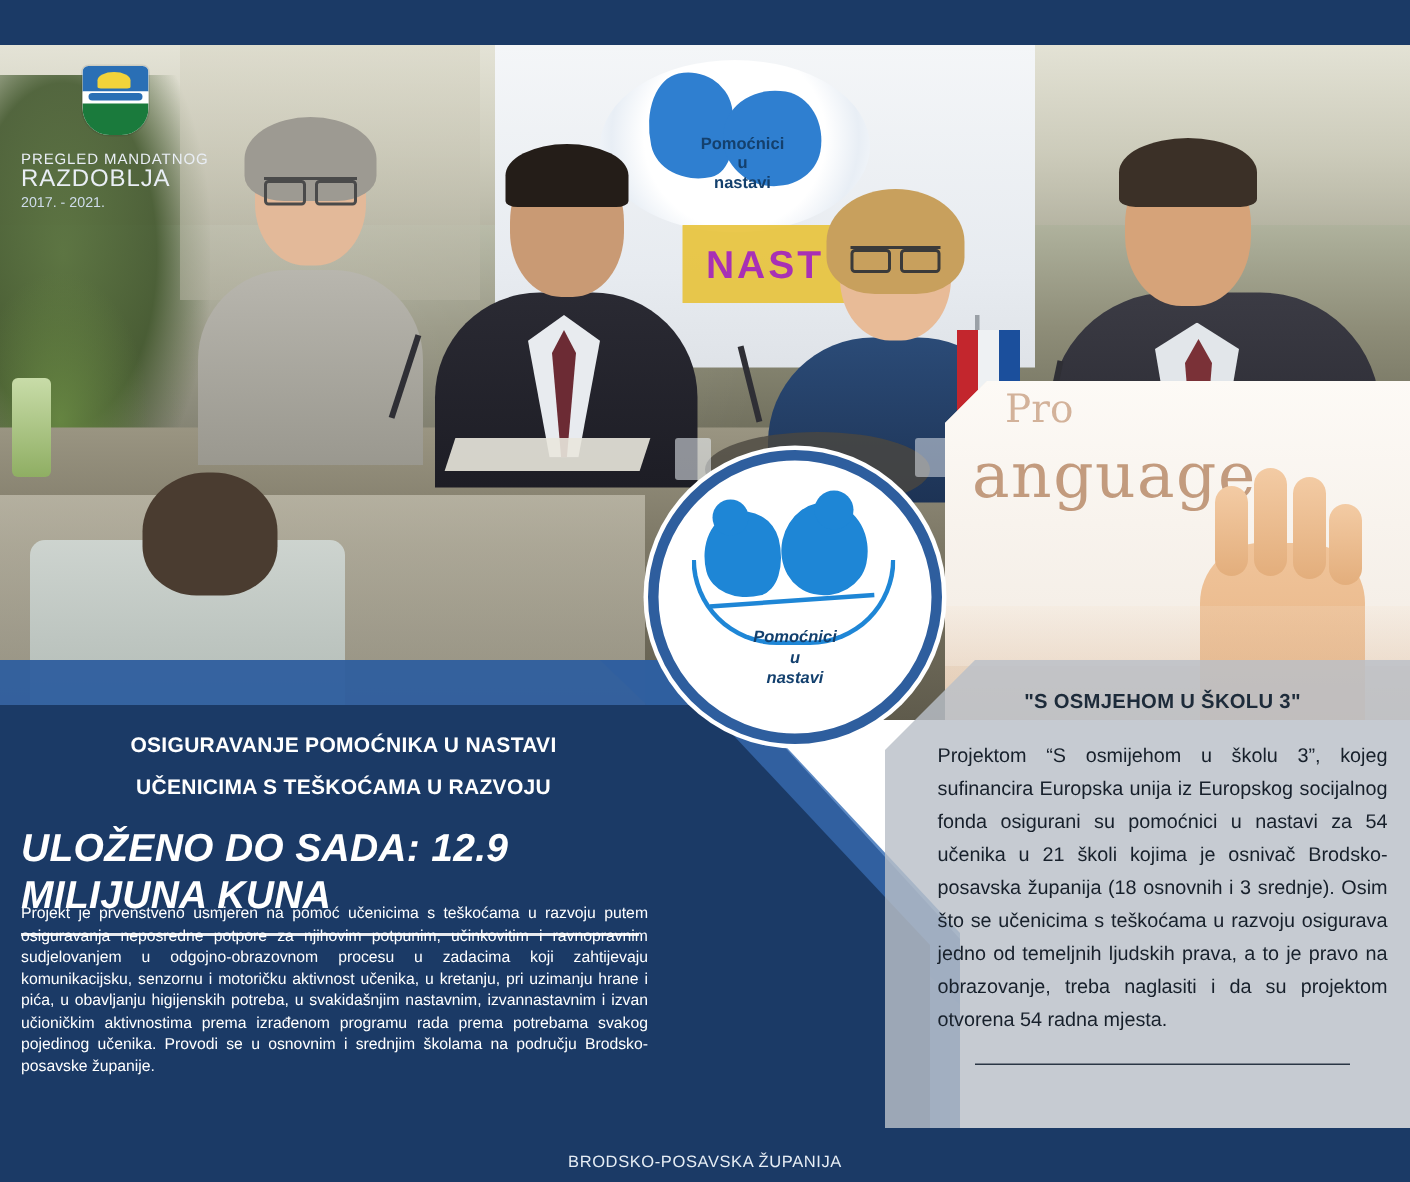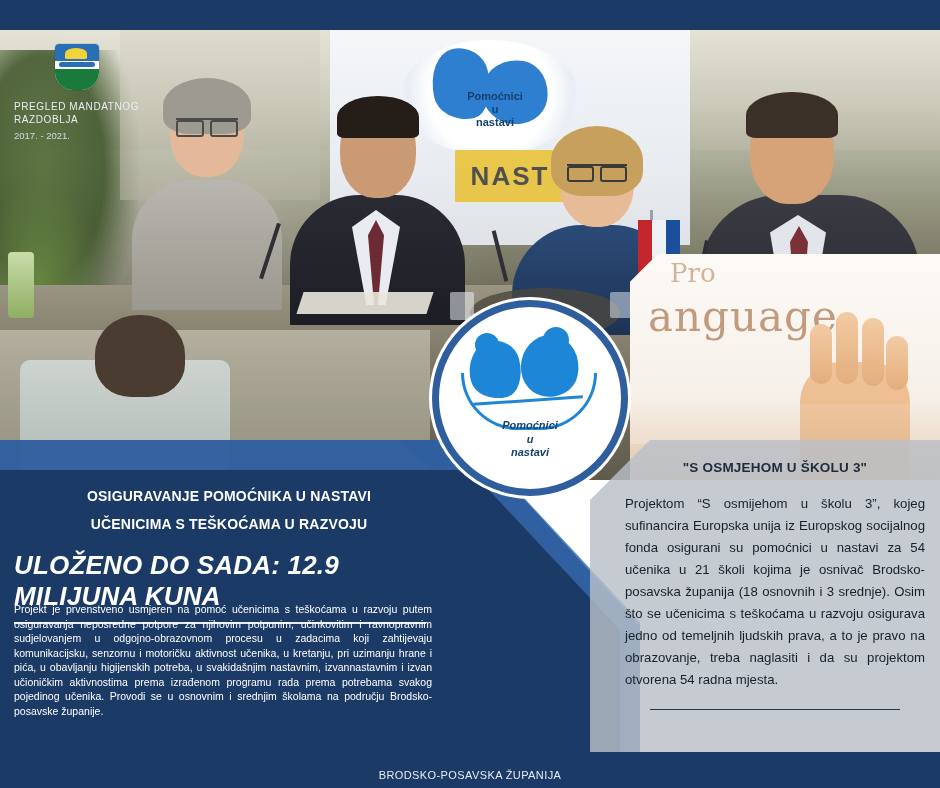--- a/index.html
+++ b/index.html
@@ -84,21 +84,21 @@
     transform: rotate(10deg);
   }
   .ph-banner-txt {
     position: absolute; left: 400px; top: 60px; width: 190px;
     text-align: center;
     color: #14406d; font-size: 11px; font-weight: bold; line-height: 13px;
   }
   .ph-banner-yellow {
     position: absolute; left: 455px; top: 120px; width: 110px; height: 52px;
     background: #e8c33a; opacity: .9;
-    font-size: 26px; color: #404040; font-weight: bold; text-align: center;
+    font-size: 26px; color: #a21caf; font-weight: bold; text-align: center;
     line-height: 52px; letter-spacing: 2px;
   }
   .ph-table {
     position: absolute; left: 0; top: 255px; width: 940px; height: 195px;
     background: linear-gradient(180deg,#9a9582 0%, #7d7866 40%, #5f5b4c 100%);
   }
   .ph-table2 {
     position: absolute; left: 0; top: 300px; width: 430px; height: 150px;
     background: linear-gradient(180deg,#d7d3c4 0%, #bdb9a9 100%);
     opacity: .55;
@@ -229,21 +229,21 @@
     overflow: hidden;
     box-shadow: 0 0 0 1px rgba(0,0,0,.08);
   }
   .cs-top { position:absolute; left:0; top:0; width:100%; height:17px; background:#2a6fb5;}
   .cs-mid { position:absolute; left:0; top:17px; width:100%; height:8px; background:#ffffff;}
   .cs-bot { position:absolute; left:0; top:25px; width:100%; height:21px; background:#1a7a3c;}
   .cs-bird { position:absolute; left:10px; top:4px; width:22px; height:11px; background:#f2d33a; border-radius:50% 50% 10% 10%;}
   .cs-wave { position:absolute; left:4px; top:18px; width:36px; height:5px; background:#2a6fb5; border-radius:3px;}
   .county-text { color: #e9eef5; line-height: 13px; }
   .county-l1 { font-size: 10px; letter-spacing: .6px; }
-  .county-l2 { font-size: 10px; letter-spacing: .6px; }
+  .county-l2 { font-size: 16px; letter-spacing: .6px; }
   .county-l3 { font-size: 9.5px; margin-top: 3px; color:#cfdcea;}
 
   
   .bottom-area {
     position: absolute; left: 0; top: 440px; width: 940px; height: 348px;
   }
   .panel-dark {
     position: absolute; left: 0; top: 0; width: 620px; height: 348px;
     background: #1b3a66;
     clip-path: polygon(0 30px, 470px 30px, 620px 190px, 620px 348px, 0 348px);

